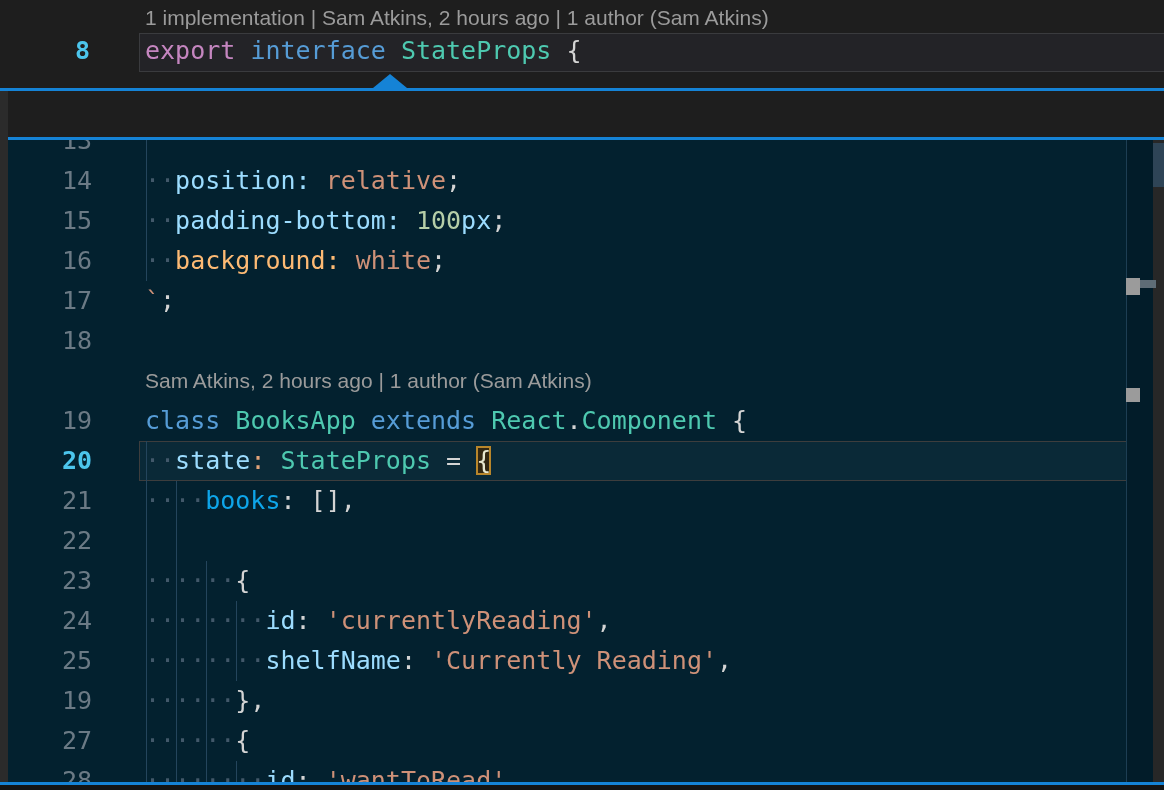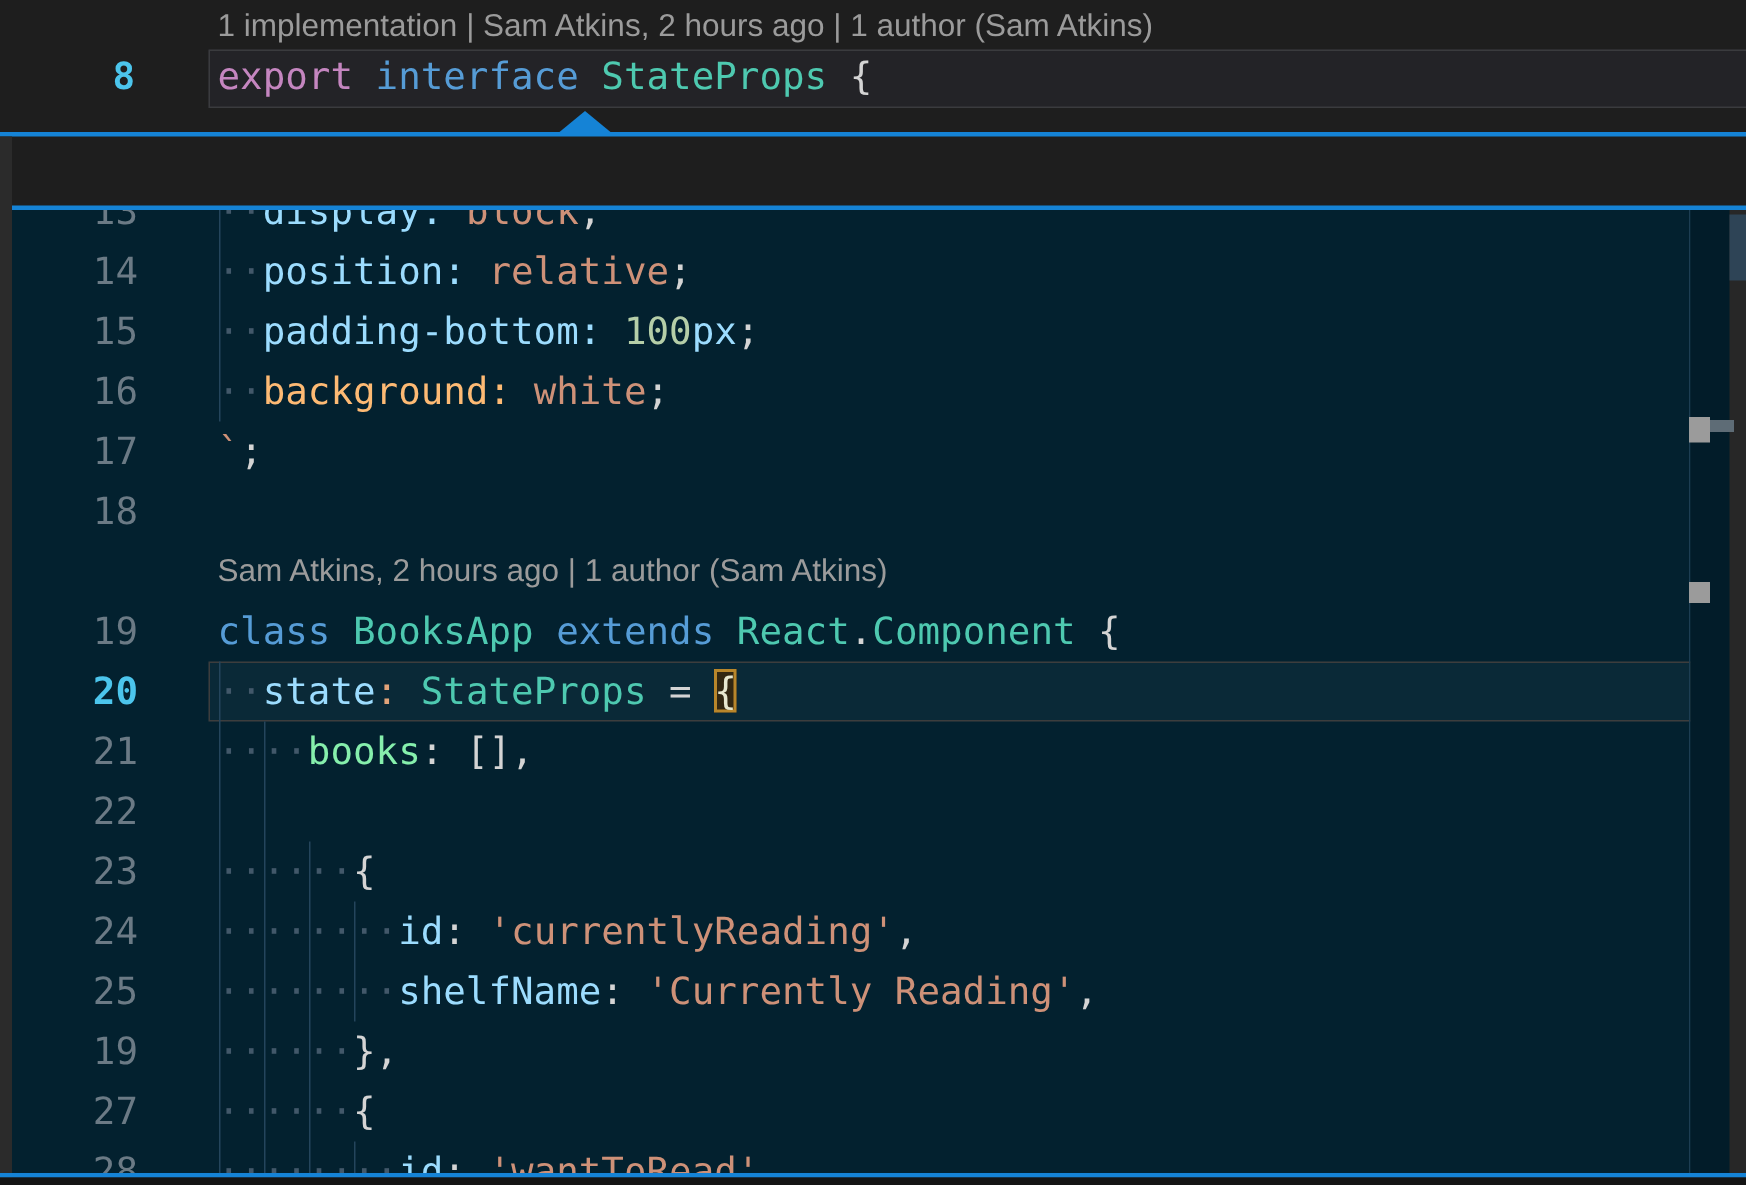--- a/index.html
+++ b/index.html
@@ -77,30 +77,30 @@
         <div class="guide" style="left: 236px; top: 621px; height: 21px;"></div>
       </div>
     <div class="abs" id="divider"></div>
     <div class="abs" id="right-pane"></div>
     <div class="abs" id="scroll-strip"></div>
     <div class="abs" id="scroll-thumb" style="left: 1153px; top: 3px; width: 11px; height: 44px;"></div>
     <div class="abs ov-sq" id="ov-sq1" style="left: 1126px; top: 138px; width: 14px; height: 17px;"></div>
     <div class="abs ov-sq" id="ov-sq2" style="left: 1126px; top: 248px; width: 14px; height: 14px;"></div>
     <div class="abs" id="ov-bar" style="left: 1140px; top: 140px; width: 16px; height: 8px;"></div>
     <div id="rows">
-        <div class="peek-row mono" style="top: -19px;"><span class="num">13</span><span class="code"><span style="color: rgb(66, 88, 106);">··</span><span style="color: rgb(156, 220, 254);">display:</span><span style="color: rgb(212, 212, 212);"> </span><span style="color: rgb(206, 145, 120);">block</span><span style="color: rgb(212, 212, 212);">;</span></span></div>
+        <div class="peek-row mono" style="top: -19px;"><span class="num">13</span></div>
         <div class="peek-row mono" style="top: 21px; text-decoration: underline;"><span class="num">14</span><span class="code"><span style="color: rgb(66, 88, 106);">··</span><span style="color: rgb(156, 220, 254);">position:</span><span style="color: rgb(212, 212, 212);"> </span><span style="color: rgb(206, 145, 120);">relative</span><span style="color: rgb(212, 212, 212);">;</span></span></div>
         <div class="peek-row mono" style="top: 61px;"><span class="num">15</span><span class="code"><span style="color: rgb(66, 88, 106);">··</span><span style="color: rgb(156, 220, 254);">padding-bottom:</span><span style="color: rgb(212, 212, 212);"> </span><span style="color: rgb(181, 206, 168);">100</span><span style="color: rgb(156, 220, 254);">px</span><span style="color: rgb(212, 212, 212);">;</span></span></div>
         <div class="peek-row mono" style="top: 101px;"><span class="num">16</span><span class="code"><span style="color: rgb(66, 88, 106);">··</span><span style="color: #fdba74;">background:</span><span style="color: rgb(212, 212, 212);"> </span><span style="color: rgb(206, 145, 120);">white</span><span style="color: rgb(212, 212, 212);">;</span></span></div>
         <div class="peek-row mono" style="top: 141px;"><span class="num">17</span><span class="code"><span style="color: rgb(206, 145, 120);">`</span><span style="color: rgb(212, 212, 212);">;</span></span></div>
         <div class="peek-row mono" style="top: 181px;"><span class="num">18</span><span class="code"></span></div>
         <div class="peek-row codelens" style="top: 221px;">Sam Atkins, 2 hours ago | 1 author (Sam Atkins)</div>
         <div class="peek-row mono" style="top: 261px;"><span class="num">19</span><span class="code"><span style="color: rgb(86, 156, 214);">class</span><span style="color: rgb(212, 212, 212);"> </span><span style="color: rgb(78, 201, 176);">BooksApp</span><span style="color: rgb(212, 212, 212);"> </span><span style="color: rgb(86, 156, 214);">extends</span><span style="color: rgb(212, 212, 212);"> </span><span style="color: rgb(78, 201, 176);">React</span><span style="color: rgb(212, 212, 212);">.</span><span style="color: rgb(78, 201, 176);">Component</span><span style="color: rgb(212, 212, 212);"> {</span></span></div>
         <div class="peek-row mono" style="top: 301px;"><span class="num active">20</span><span class="code"><span style="color: rgb(66, 88, 106);">··</span><span style="color: rgb(156, 220, 254);">state</span><span style="color: rgb(226, 163, 121);">:</span><span style="color: rgb(212, 212, 212);"> </span><span style="color: rgb(78, 201, 176);">StateProps</span><span style="color: rgb(212, 212, 212);"> = </span><span class="tok-bhl" style="color: rgb(232, 232, 208);">{</span></span></div>
-        <div class="peek-row mono" style="top: 341px;"><span class="num">21</span><span class="code"><span style="color: rgb(66, 88, 106);">····</span><span style="color: #86efac;">books</span><span style="color: rgb(212, 212, 212);">:</span><span style="color: rgb(212, 212, 212);"> [],</span></span></div>
+        <div class="peek-row mono" style="top: 341px;"><span class="num">21</span><span class="code"><span style="color: rgb(66, 88, 106);">····</span><span style="color: #0ea5e9;">books</span><span style="color: rgb(212, 212, 212);">:</span><span style="color: rgb(212, 212, 212);"> [],</span></span></div>
         <div class="peek-row mono" style="top: 381px;"><span class="num">22</span></div>
         <div class="peek-row mono" style="top: 421px;"><span class="num">23</span><span class="code"><span style="color: rgb(66, 88, 106);">······</span><span style="color: rgb(212, 212, 212);">{</span></span></div>
         <div class="peek-row mono" style="top: 461px;"><span class="num">24</span><span class="code"><span style="color: rgb(66, 88, 106);">········</span><span style="color: rgb(156, 220, 254);">id</span><span style="color: rgb(212, 212, 212);">:</span><span style="color: rgb(212, 212, 212);"> </span><span style="color: rgb(206, 145, 120);">'currentlyReading'</span><span style="color: rgb(212, 212, 212);">,</span></span></div>
         <div class="peek-row mono" style="top: 501px;"><span class="num">25</span><span class="code"><span style="color: rgb(66, 88, 106);">········</span><span style="color: rgb(156, 220, 254);">shelfName</span><span style="color: rgb(212, 212, 212);">:</span><span style="color: rgb(212, 212, 212);"> </span><span style="color: rgb(206, 145, 120);">'Currently Reading'</span><span style="color: rgb(212, 212, 212);">,</span></span></div>
         <div class="peek-row mono" style="top: 541px;"><span class="num">19</span><span class="code"><span style="color: rgb(66, 88, 106);">······</span><span style="color: rgb(212, 212, 212);">},</span></span></div>
         <div class="peek-row mono" style="top: 581px;"><span class="num">27</span><span class="code"><span style="color: rgb(66, 88, 106);">······</span><span style="color: rgb(212, 212, 212);">{</span></span></div>
         <div class="peek-row mono" style="top: 621px;"><span class="num">28</span><span class="code"><span style="color: rgb(66, 88, 106);">········</span><span style="color: rgb(156, 220, 254);">id</span><span style="color: rgb(212, 212, 212);">:</span><span style="color: rgb(212, 212, 212);"> </span><span style="color: rgb(206, 145, 120);">'wantToRead'</span></span></div>
       </div>
   </div>
 

